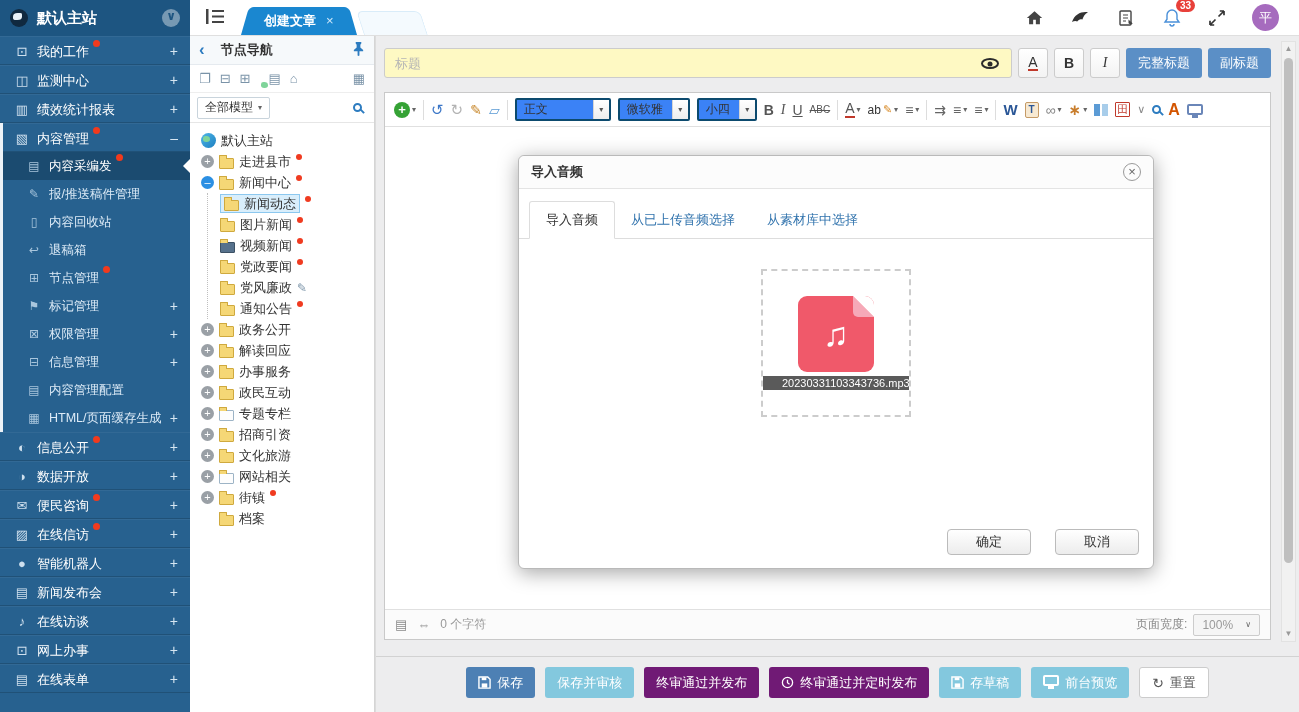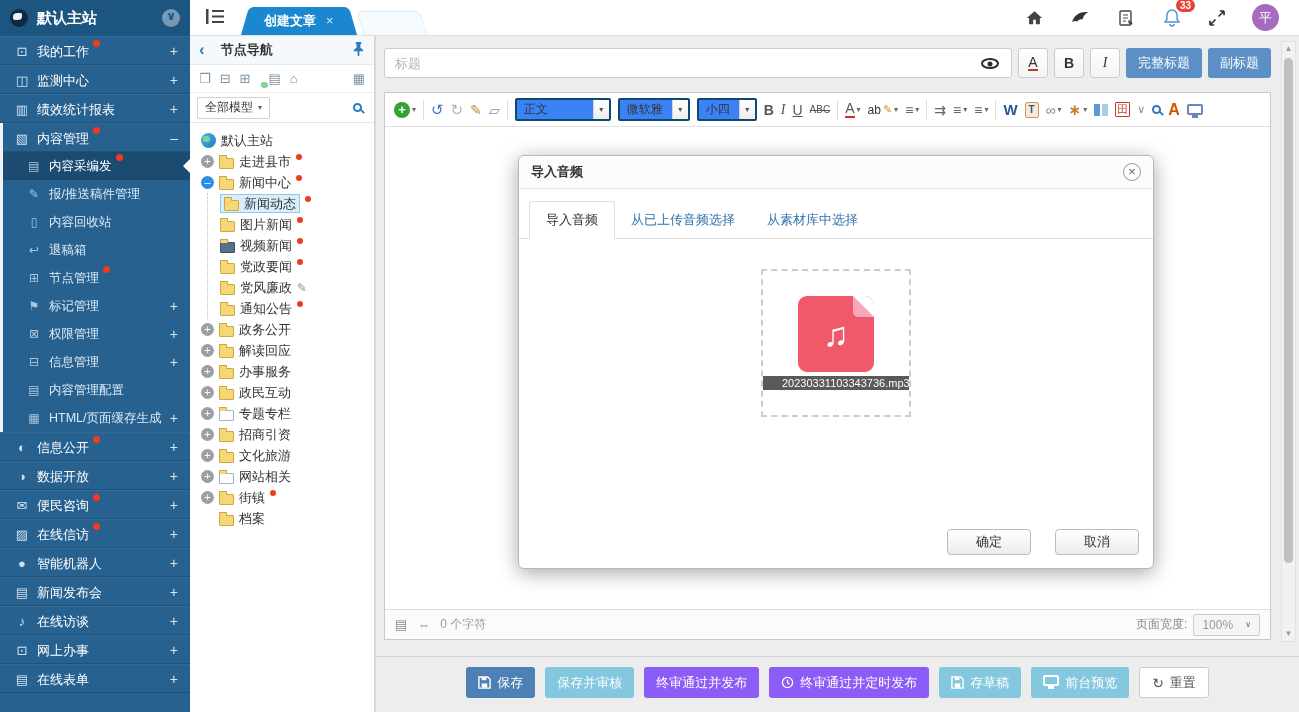--- a/index.html
+++ b/index.html
@@ -64,21 +64,21 @@
   .tdot { width:6px; height:6px; border-radius:50%; background:#f03b20; flex:none; align-self:flex-start; margin-top:3px; }
   .children { border-left:1px dotted #bfbfbf; margin-left:13px; }
   .children .tnode { padding-left:12px; }
   .sel { display:inline-flex; align-items:center; gap:5px; background:#d9eefb; border:1px solid #8cc8ef; padding:0 3px; height:19px; }
   .pen-ico { color:#7a93a8; font-size:12px; }
 
   
   .main { position:absolute; left:375px; top:36px; right:0; bottom:0; background:#ededee; border-left:1px solid #dcdcdc; }
   .title-row { position:absolute; top:12px; left:8px; right:28px; height:30px; display:flex; gap:6px; }
   .title-input-wrap { position:relative; flex:1; }
-  .title-input-wrap input { width:100%; height:30px; border:1px solid #ccc; border-radius:3px; padding:0 42px 0 10px; font-size:13px; color:#333; background:#ffffff; font-family:inherit; }
+  .title-input-wrap input { width:100%; height:30px; border:1px solid #ccc; border-radius:3px; padding:0 42px 0 10px; font-size:13px; color:#333; background:#fef9c3; font-family:inherit; }
   .title-input-wrap input::placeholder { color:#b5b5b5; }
   .eye { position:absolute; right:13px; top:10px; width:18px; height:11px; border:2px solid #2b2b2b; border-radius:50%; cursor:pointer; }
   .eye::after { content:""; position:absolute; left:50%; top:50%; transform:translate(-50%,-50%); width:5px; height:5px; background:#2b2b2b; border-radius:50%; }
   .mini-btn { width:30px; height:30px; background:linear-gradient(#fff,#f3f3f3); border:1px solid #ccc; border-radius:3px; display:flex; align-items:center; justify-content:center; font-size:14px; color:#333; cursor:pointer; flex:none; }
   .a-ul { border-bottom:2px solid #c0392b; line-height:1.05; }
   .mini-btn.b { font-weight:bold; }
   .mini-btn.i { font-style:italic; font-family:"Liberation Serif",serif; }
   .blue-btn { height:30px; line-height:30px; background:#5b8fc6; color:#fff; border-radius:3px; padding:0 12px; font-size:13px; cursor:pointer; flex:none; }
 
   .editor-box { position:absolute; top:56px; left:8px; right:28px; bottom:72px; background:#fff; border:1px solid #c9c9c9; display:flex; flex-direction:column; }
@@ -121,21 +121,21 @@
   .ed-status { height:30px; flex:none; border-top:1px solid #e0e0e0; background:#fbfbfb; display:flex; align-items:center; gap:10px; padding:0 10px; color:#999; font-size:12px; }
   .st-ico { font-size:13px; color:#8a8a8a; cursor:pointer; }
   .st-right { margin-left:auto; display:flex; align-items:center; gap:6px; color:#888; }
   .pw-select { border:1px solid #ccc; height:22px; display:inline-flex; align-items:center; gap:12px; padding:0 8px; background:#f5f5f5; color:#9a9a9a; border-radius:2px; cursor:pointer; }
 
   .bottom-divider { position:absolute; left:0; right:0; top:620px; border-top:1px solid #d2d2d2; }
   .footer-row { position:absolute; top:631px; left:0; right:0; display:flex; justify-content:center; gap:10px; }
   .fbtn { height:31px; display:inline-flex; align-items:center; gap:6px; padding:0 12px; border-radius:3px; font-size:13px; color:#fff; cursor:pointer; }
   .fbtn.save { background:#4d80b4; }
   .fbtn.lblue { background:#83c8de; }
-  .fbtn.green { background:#8b5cf6; }
+  .fbtn.green { background:#701a75; }
   .fbtn.plain { background:#fff; border:1px solid #ccc; color:#555; }
   .r-ico { font-size:14px; color:#555; }
 
   .vscroll { position:absolute; right:3px; top:5px; width:15px; height:601px; background:#f1f1f1; border:1px solid #e2e2e2; z-index:3; }
   .vs-up,.vs-down { position:absolute; left:0; right:0; text-align:center; font-size:8px; color:#999; height:14px; line-height:14px; cursor:pointer; }
   .vs-up { top:0; } .vs-down { bottom:0; }
   .vs-thumb { position:absolute; left:2px; right:2px; top:16px; height:505px; background:#bfbfbf; border-radius:6px; cursor:grab; }
 
   
   .modal { position:absolute; left:142px; top:119px; width:636px; height:414px; background:#fff; border:1px solid #b9b9b9; border-radius:6px; box-shadow:0 4px 20px rgba(0,0,0,.35); z-index:20; }

